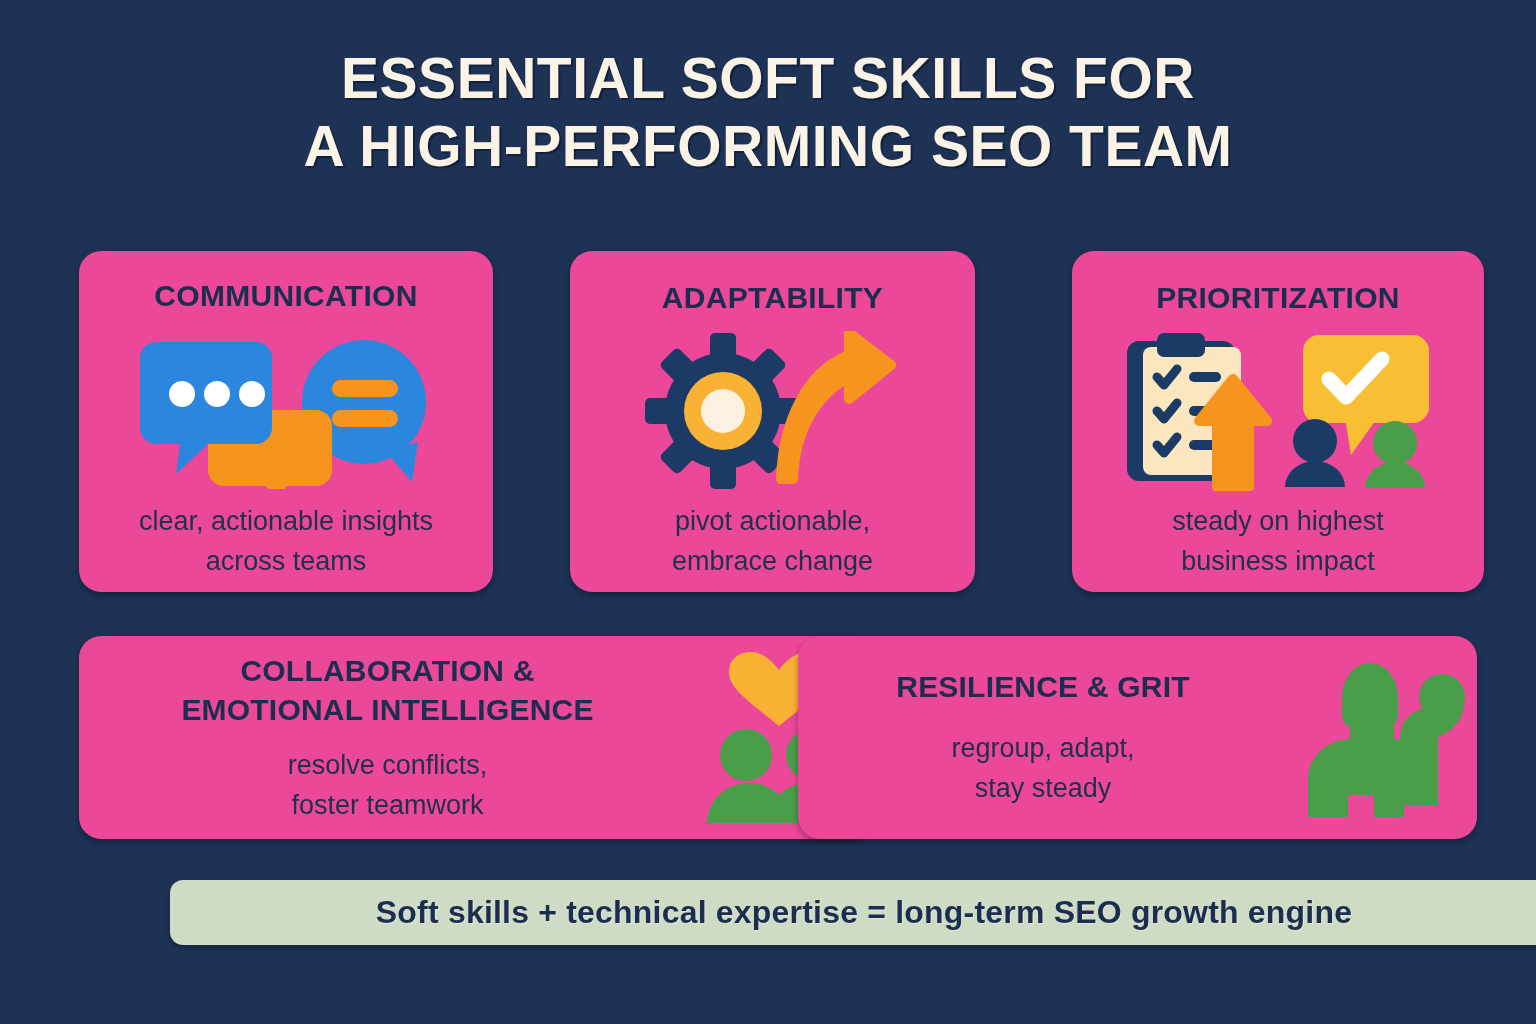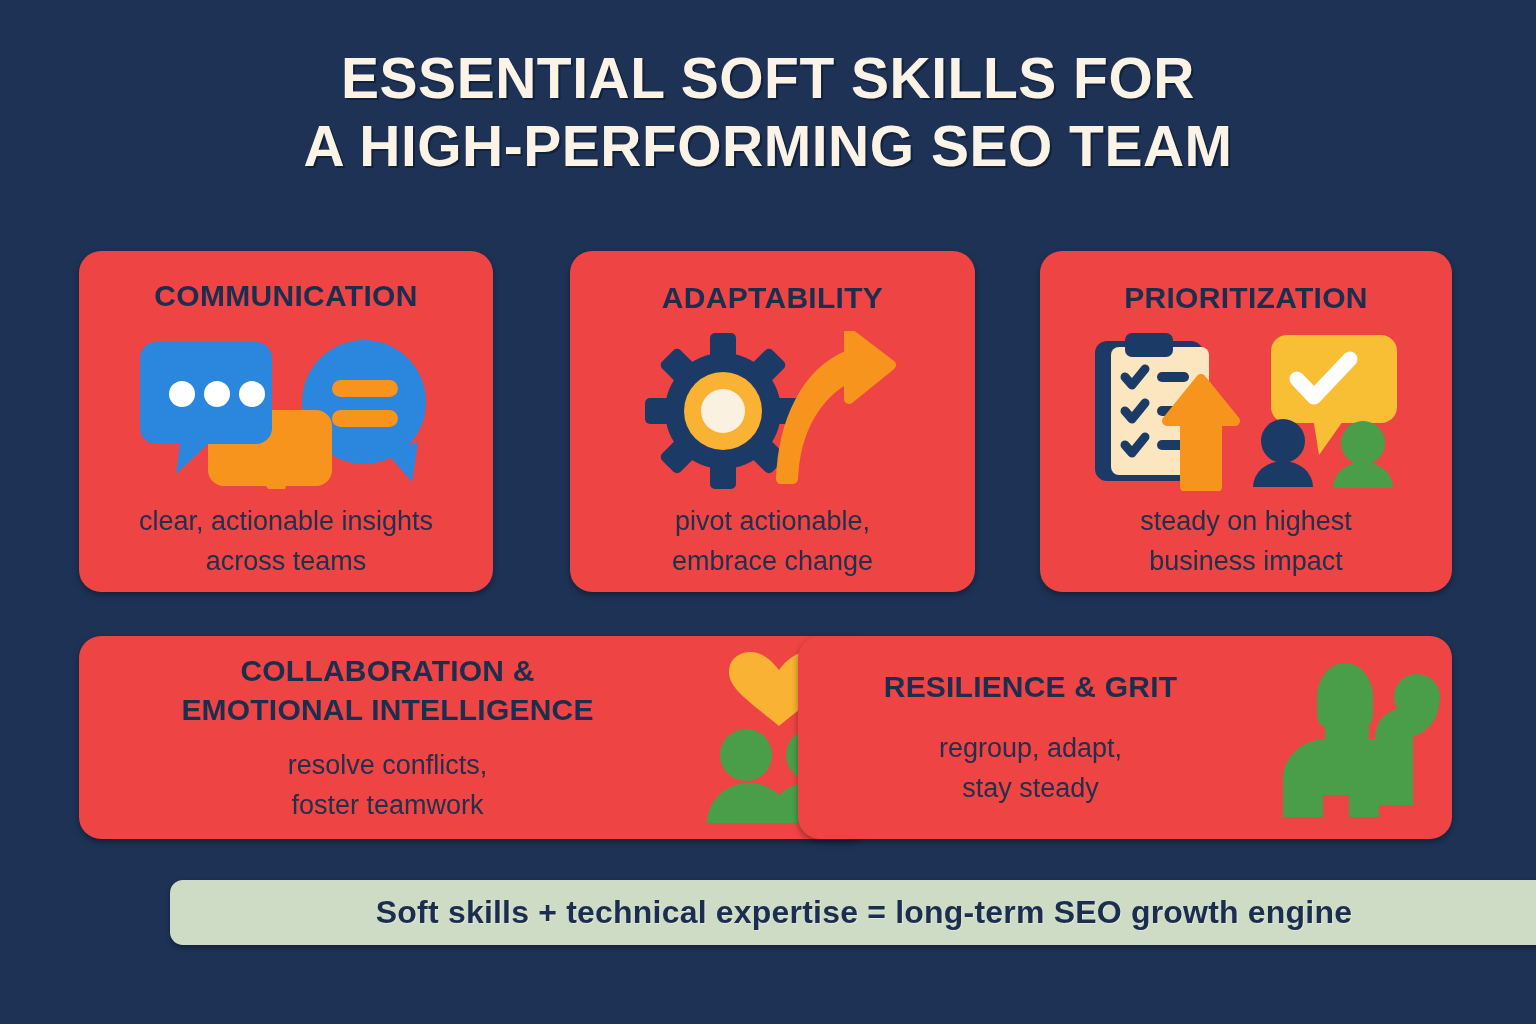--- a/index.html
+++ b/index.html
@@ -32,21 +32,21 @@
     font-size: 57px;
     line-height: 68px;
     letter-spacing: 0.5px;
     text-shadow: 2px 2px 0 rgba(8,18,38,0.55);
   }
   .title-line { display: block; white-space: nowrap; }
 
   
   .card {
     position: absolute;
-    background: #ef4444;
+    background: #ec4899;
     border-radius: 22px;
     box-shadow: 0 3px 6px rgba(0,0,0,0.35);
     overflow: hidden;
   }
   .card-title {
     position: absolute;
     left: 0;
     width: 100%;
     text-align: center;
     color: #1c2e4f;
@@ -62,21 +62,21 @@
     text-align: center;
     color: #22304b;
     font-size: 27px;
     line-height: 40px;
   }
   .card-body span { display: block; }
 
   
   #card-communication { left: 79px;  top: 251px; width: 414px; height: 341px; }
   #card-adaptability  { left: 570px; top: 251px; width: 405px; height: 341px; }
-  #card-prioritization{ left: 1040px;top: 251px; width: 412px; height: 341px; }
+  #card-prioritization{ left: 1072px;top: 251px; width: 412px; height: 341px; }
 
   #card-communication  .card-title { top: 27px; }
   #card-adaptability   .card-title { top: 29px; }
   #card-prioritization .card-title { top: 29px; }
 
   #card-communication  .card-body  { top: 250px; }
   #card-adaptability   .card-body  { top: 250px; }
   #card-prioritization .card-body  { top: 250px; }
 
   .icon-slot {
@@ -85,21 +85,21 @@
     width: 100%;
     height: 160px;
     top: 80px;
     display: flex;
     align-items: center;
     justify-content: center;
   }
 
   
   #card-collaboration { left: 79px;  top: 636px; width: 792px; height: 203px; }
-  #card-resilience    { left: 798px; top: 636px; width: 654px; height: 203px; }
+  #card-resilience    { left: 798px; top: 636px; width: 654px; height: 203px; padding-left: 25px; }
 
   .wide-inner {
     position: absolute;
     inset: 0;
     display: flex;
     align-items: center;
   }
   .wide-text {
     flex: 1 1 auto;
     text-align: center;

